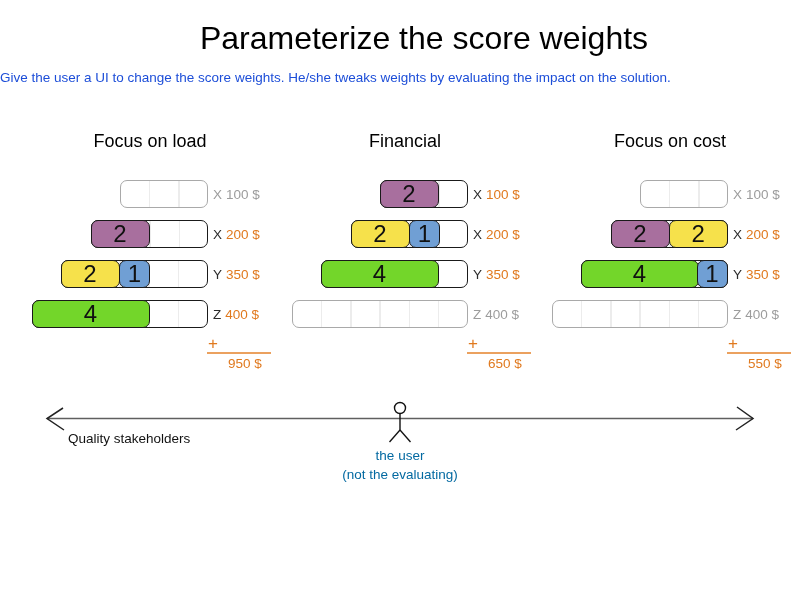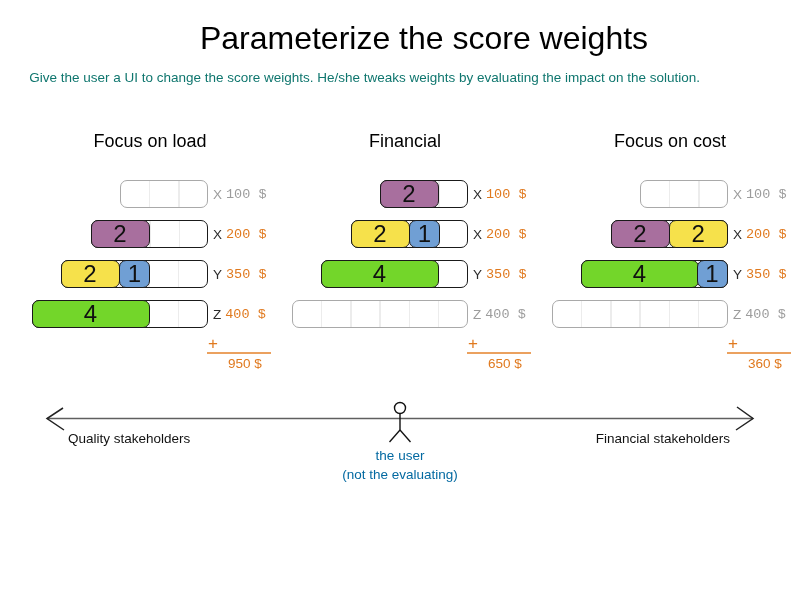--- a/index.html
+++ b/index.html
@@ -1,34 +1,34 @@
 <!DOCTYPE html>
 <html><head>
 <meta charset="utf-8">
 <style>
   html,body{margin:0;padding:0;background:#fff;}
   .stage{position:relative;width:800px;height:600px;background:#ffffff;overflow:hidden;
          font-family:"Liberation Sans",sans-serif;color:#111;}
   .page-title{position:absolute;top:20px;left:0;width:800px;text-align:center;
               font-size:32px;font-weight:400;color:#000;margin-left:24px;}
-  .page-subtitle{position:absolute;top:70px;left:0;width:700px;text-align:right;
-                 font-size:13.5px;color:#0f766e;}
+  .page-subtitle{position:absolute;top:70px;left:0;width:700px;text-align:left;
+                 font-size:13.5px;color:#1d4ed8;}
   .col-title{position:absolute;top:131px;width:200px;text-align:center;font-size:18px;color:#000;}
   .row{position:absolute;height:28px;box-sizing:border-box;border-radius:7px;background-color:#fff;
        background-image:repeating-linear-gradient(to right,transparent 0,transparent 27.9px,#ececec 27.9px,#ececec 29.3px);}
   .row.on{border:1.5px solid #1a1a1a;}
   .row.off{border:1px solid #a9a9a9;}
   .blk{position:absolute;top:-1.5px;height:28px;box-sizing:border-box;border:1.5px solid #1a1a1a;
        border-radius:7px;display:flex;align-items:center;justify-content:center;
        font-size:24px;color:#111;}
   .purple{background:#a86f9e;} .yellow{background:#f6e14b;}
   .blue{background:#709fd4;}   .green{background:#73d62a;}
   .lbl{position:absolute;height:28px;display:flex;align-items:center;gap:4px;font-size:13.5px;white-space:nowrap;}
   .lbl .letter{color:#2b2b2b;}
-  .lbl .price{color:#e0791e;font-family:Liberation Mono, monospace;}
+  .lbl .price{color:#e0791e;}
   .lbl.off .letter,.lbl.off .price{color:#9c9c9c;}
   .sum{position:absolute;top:337px;width:64px;color:#e0791e;}
   .sum .plus{font-size:17px;line-height:14px;height:14px;padding-left:1px;}
   .sum .bar{border-top:2px solid #eba15f;width:64px;margin-top:1px;}
   .sum .total{margin-top:2px;font-size:13.5px;text-align:center;padding-left:12px;}
   .overlay{position:absolute;left:0;top:0;pointer-events:none;}
   .axis-label{position:absolute;font-size:13.5px;color:#111;white-space:nowrap;text-align:right;}
   .center-label{position:absolute;left:300px;width:200px;text-align:center;font-size:13.5px;color:#0369a1;}
 </style>
 </head>
@@ -131,35 +131,34 @@
     <span class="letter">Y</span>
     <span class="price">350 $</span>
   </div>
   <div class="lbl off" style="left:733px;top:300px;">
     <span class="letter">Z</span>
     <span class="price">400 $</span>
   </div>
   <div class="sum" style="left:727px;">
     <div class="plus">+</div>
     <div class="bar"></div>
-    <div class="total">360 $</div>
+    <div class="total">550 $</div>
   </div>
 
   <svg class="overlay" width="800" height="600" viewBox="0 0 800 600">
     <g>
       <line x1="47" y1="418.5" x2="753" y2="418.5" stroke="#5f5f5f" stroke-width="1.7"></line>
       <polyline points="63,408 47,418.5 64,430" fill="none" stroke="#222" stroke-width="1.5"></polyline>
       <polyline points="737,407 753,418.5 736,430" fill="none" stroke="#222" stroke-width="1.5"></polyline>
     </g>
     <g>
       <circle cx="400" cy="408" r="5.5" fill="#ffffff" stroke="#111" stroke-width="1.4"></circle>
       <line x1="400" y1="413.5" x2="400" y2="430" stroke="#111" stroke-width="1.4"></line>
       <line x1="400" y1="430" x2="389.5" y2="442" stroke="#111" stroke-width="1.4"></line>
       <line x1="400" y1="430" x2="410.5" y2="442" stroke="#111" stroke-width="1.4"></line>
     </g>
   </svg>
 
   <div class="axis-label" style="left:68px;top:431px;">Quality stakeholders</div>
-  <div class="axis-label" style="right:70px;top:431px;">Financial stakeholders</div>
   <div class="center-label" style="top:448px;">the user</div>
   <div class="center-label" style="top:467px;">(not the evaluating)</div>
 
 </div>
 
 </body></html>

